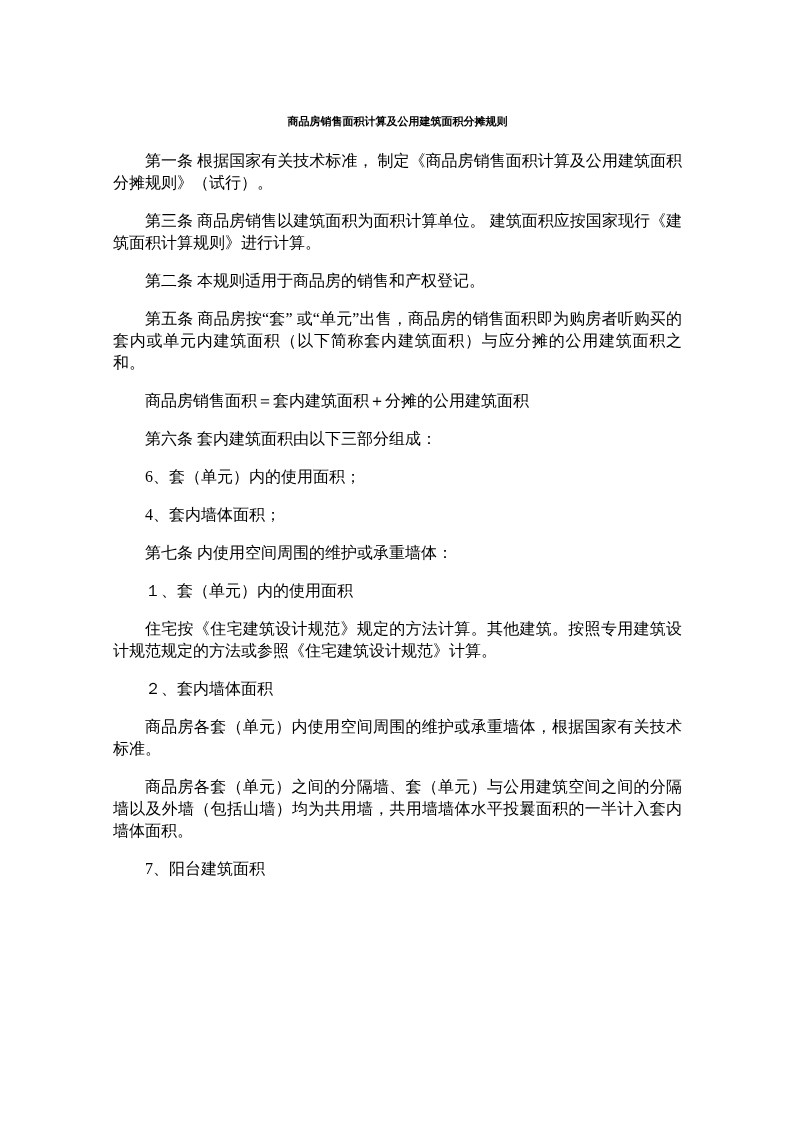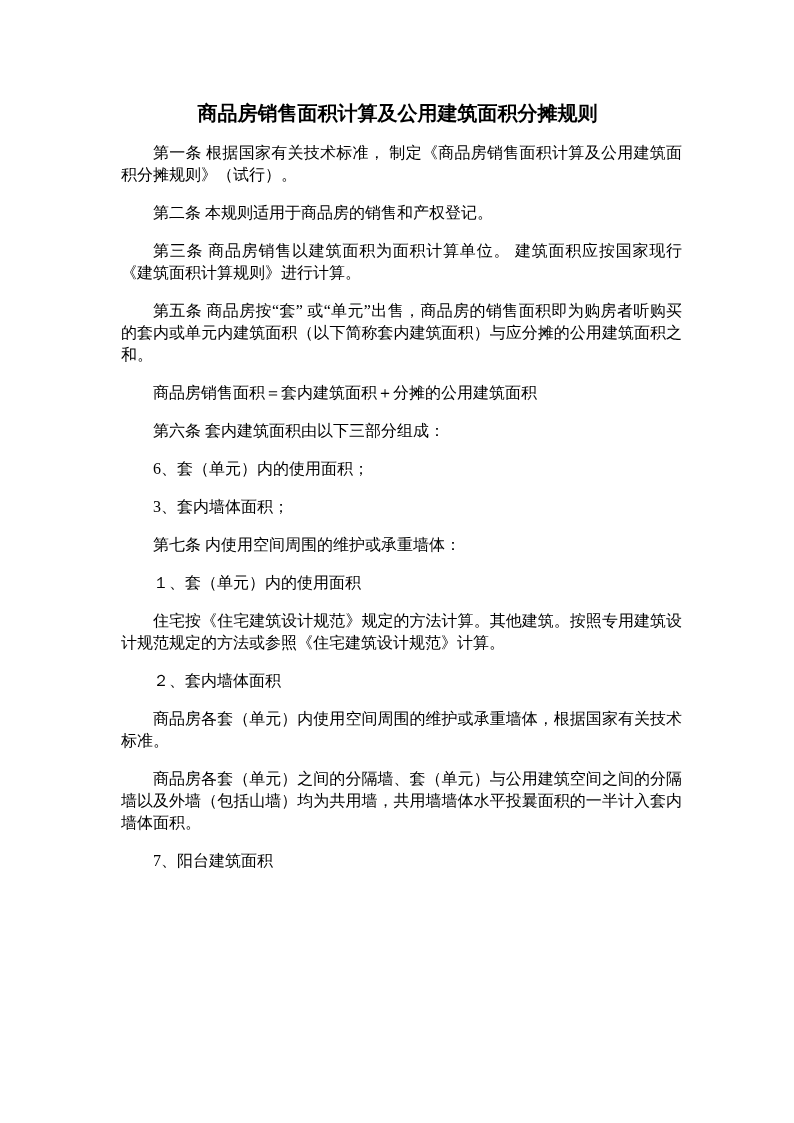--- a/index.html
+++ b/index.html
@@ -12,49 +12,49 @@
     width: 794px;
     height: 1123px;
     background: #ffffff;
     box-sizing: border-box;
     padding: 96px 112px 40px 113px;
     font-family: "Liberation Serif", "DejaVu Serif", serif;
     color: #000000;
     overflow: hidden;
   }
   .doc-title {
-    font-size: 20px;
+    font-size: 11px;
     font-weight: bold;
     text-align: center;
     line-height: 22px;
-    margin: 6px 0 18px 0;
+    margin: 14px 0 18px 0;
   }
   .doc-paragraph {
     font-size: 16px;
     line-height: 22px;
     text-align: justify;
     text-indent: 2em;
-    margin: 0 0 16px 8px;
+    margin: 0 0 16px 0;
     word-break: break-all;
   }
 </style>
 </head>
 <body>
 
 <div class="page">
   <h1 class="doc-title">商品房销售面积计算及公用建筑面积分摊规则</h1>
 
   <p class="doc-paragraph">第一条 根据国家有关技术标准， 制定《商品房销售面积计算及公用建筑面积分摊规则》（试行）。</p>
+  <p class="doc-paragraph">第三条 商品房销售以建筑面积为面积计算单位。 建筑面积应按国家现行《建筑面积计算规则》进行计算。</p>
   <p class="doc-paragraph">第二条 本规则适用于商品房的销售和产权登记。</p>
-  <p class="doc-paragraph">第三条 商品房销售以建筑面积为面积计算单位。 建筑面积应按国家现行《建筑面积计算规则》进行计算。</p>
   <p class="doc-paragraph">第五条 商品房按“套” 或“单元”出售，商品房的销售面积即为购房者听购买的套内或单元内建筑面积（以下简称套内建筑面积）与应分摊的公用建筑面积之和。</p>
   <p class="doc-paragraph">商品房销售面积＝套内建筑面积＋分摊的公用建筑面积</p>
   <p class="doc-paragraph">第六条 套内建筑面积由以下三部分组成：</p>
   <p class="doc-paragraph">6、套（单元）内的使用面积；</p>
-  <p class="doc-paragraph">3、套内墙体面积；</p>
+  <p class="doc-paragraph">4、套内墙体面积；</p>
   <p class="doc-paragraph">第七条 内使用空间周围的维护或承重墙体：</p>
   <p class="doc-paragraph">１、套（单元）内的使用面积</p>
   <p class="doc-paragraph">住宅按《住宅建筑设计规范》规定的方法计算。其他建筑。按照专用建筑设计规范规定的方法或参照《住宅建筑设计规范》计算。</p>
   <p class="doc-paragraph">２、套内墙体面积</p>
   <p class="doc-paragraph">商品房各套（单元）内使用空间周围的维护或承重墙体，根据国家有关技术标准。</p>
   <p class="doc-paragraph">商品房各套（单元）之间的分隔墙、套（单元）与公用建筑空间之间的分隔墙以及外墙（包括山墙）均为共用墙，共用墙墙体水平投曩面积的一半计入套内墙体面积。</p>
   <p class="doc-paragraph">7、阳台建筑面积</p>
 </div>
 
 </body></html>

